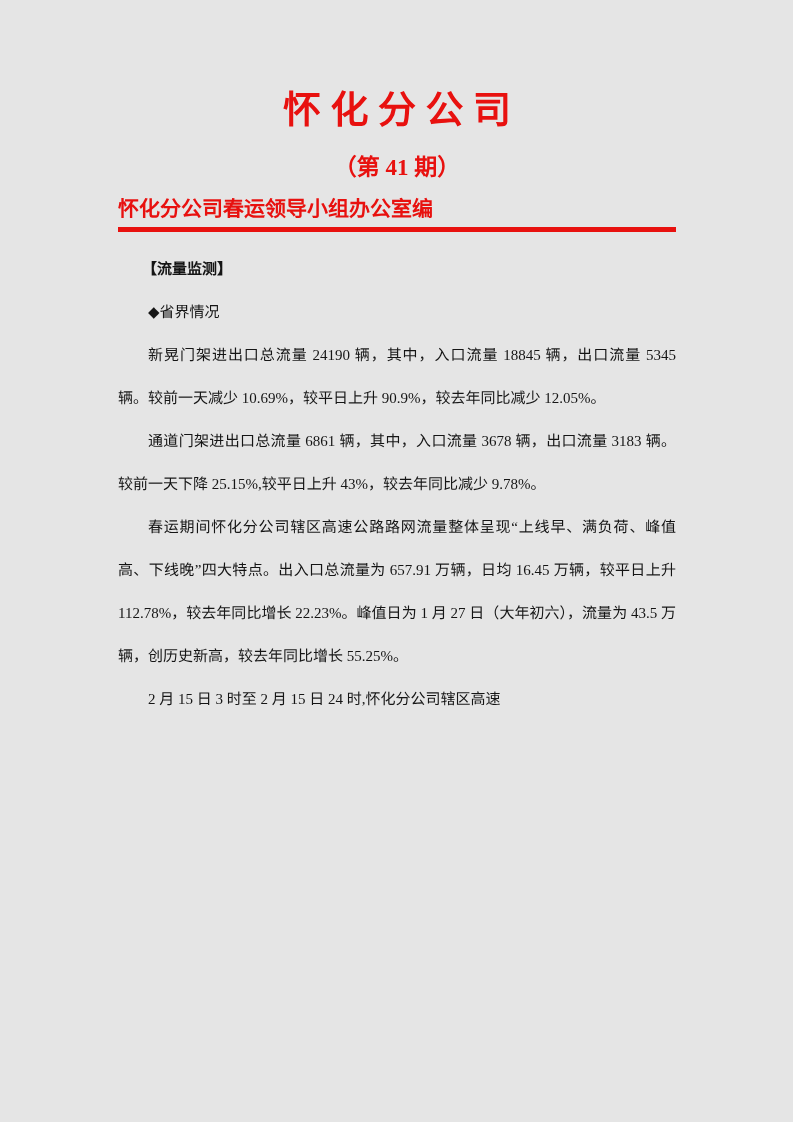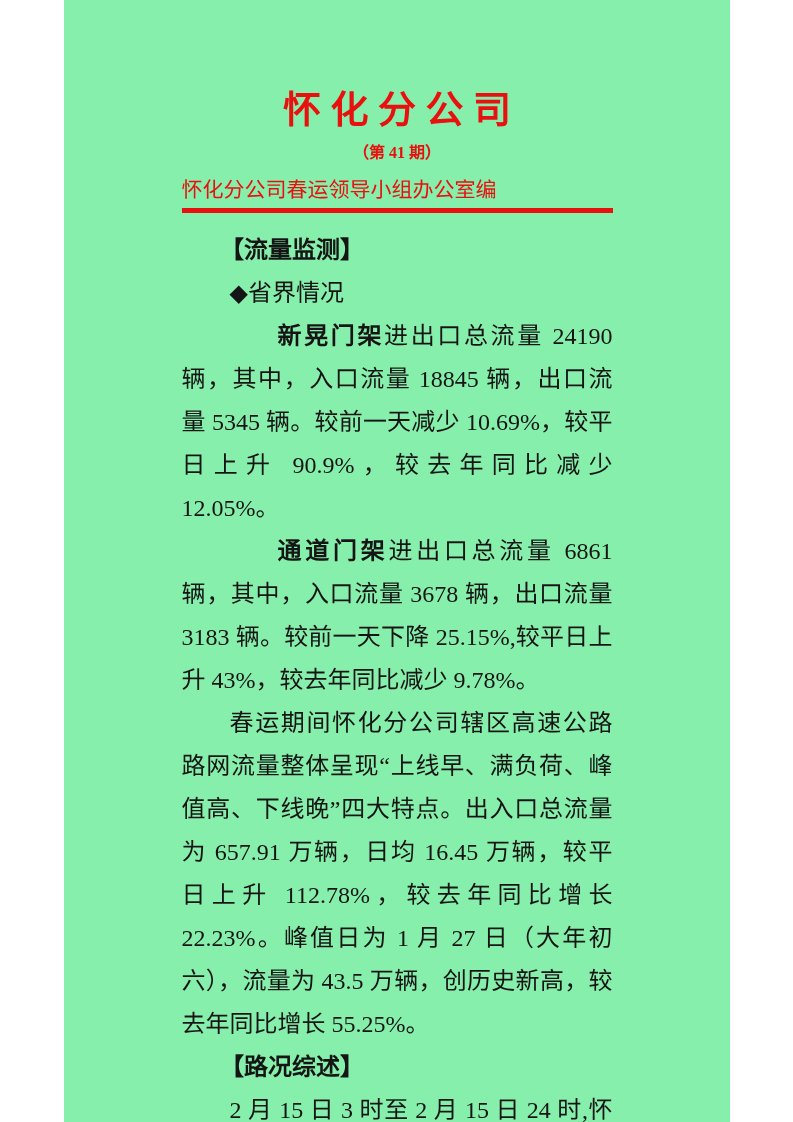--- a/index.html
+++ b/index.html
@@ -2,93 +2,92 @@
 <html lang="zh-CN" style="--title-red: #e8110f; --rule-red: #e8110f; --body-black: #151515;"><head>
 <meta charset="utf-8">
 <style>
   html, body {
     margin: 0;
     padding: 0;
     background: #ffffff;
   }
   .page {
     position: relative;
-    width: 666px;
+    width: 793px;
     height: 1122px;
     margin: 0 auto;
-    background: #86efac;
+    background: #e5e5e5;
     box-sizing: border-box;
     padding: 86px 117px 0 118px;
     overflow: hidden;
     font-family: "Liberation Serif", "DejaVu Serif", serif;
     color: var(--body-black, #151515);
   }
   .title-line1, .title-line2 {
     margin: 0;
     text-align: center;
     color: var(--title-red, #e8110f);
     font-size: 38px;
     line-height: 1.3;
     font-weight: bold;
     white-space: nowrap;
   }
   .title-line2 { margin-top: 10px; }
   .issue-line {
-    margin-top: 8px;
+    margin-top: 19px;
     text-align: center;
     color: var(--title-red, #e8110f);
-    font-size: 16px;
+    font-size: 23px;
     line-height: 1.2;
     font-weight: bold;
   }
   .masthead {
     margin-top: 14px;
     display: flex;
     justify-content: flex-start;
     align-items: baseline;
     font-size: 21px;
     line-height: 1.3;
-    font-weight: normal;
+    font-weight: bold;
   }
   .masthead .editor {
     color: var(--title-red, #e8110f);
   }
   .masthead .date {
     color: var(--body-black, #151515);
     padding-right: 42px;
     white-space: nowrap;
   }
   .masthead-rule {
     margin-top: 4px;
     height: 5px;
     background: var(--rule-red, #e8110f);
     border: none;
   }
   .doc-body {
     margin-top: 16px;
-    font-size: 24px;
+    font-size: 15px;
     line-height: 43px;
     text-align: justify;
     text-align-last: left;
   }
   .doc-body p {
     margin: 0;
     text-indent: 2em;
   }
   .doc-body p.section-heading {
     font-weight: bold;
     text-indent: 1.6em;
   }
   .doc-body p.sub-heading {
     font-weight: normal;
     text-indent: 2em;
   }
   .lead-bold {
-    font-weight: bold;
-    margin-left: 48px;
+    font-weight: normal;
   }
 </style>
 </head>
 <body>
 
 <div class="page">
 
   <header>
     <h1 class="title-line1">怀 化 分 公 司</h1>
     <div class="issue-line">（第 41 期）</div>
@@ -105,19 +104,18 @@
 
 
     <p class="sub-heading">◆省界情况</p>
 
     <p><span class="lead-bold">新晃门架</span><span>进出口总流量 24190 辆，其中，入口流量 18845 辆，出口流量 5345 辆。较前一天减少 10.69%，较平日上升 90.9%，较去年同比减少 12.05%。</span></p>
 
     <p><span class="lead-bold">通道门架</span><span>进出口总流量 6861 辆，其中，入口流量 3678 辆，出口流量 3183 辆。较前一天下降 25.15%,较平日上升 43%，较去年同比减少 9.78%。</span></p>
 
     <p>春运期间怀化分公司辖区高速公路路网流量整体呈现“上线早、满负荷、峰值高、下线晚”四大特点。出入口总流量为 657.91 万辆，日均 16.45 万辆，较平日上升 112.78%，较去年同比增长 22.23%。峰值日为 1 月 27 日（大年初六），流量为 43.5 万辆，创历史新高，较去年同比增长 55.25%。</p>
 
-    <p class="section-heading">【路况综述】</p>
 
     <p>2 月 15 日 3 时至 2 月 15 日 24 时,怀化分公司辖区高速</p>
 
   </main>
 
 </div>
 
 </body></html>

